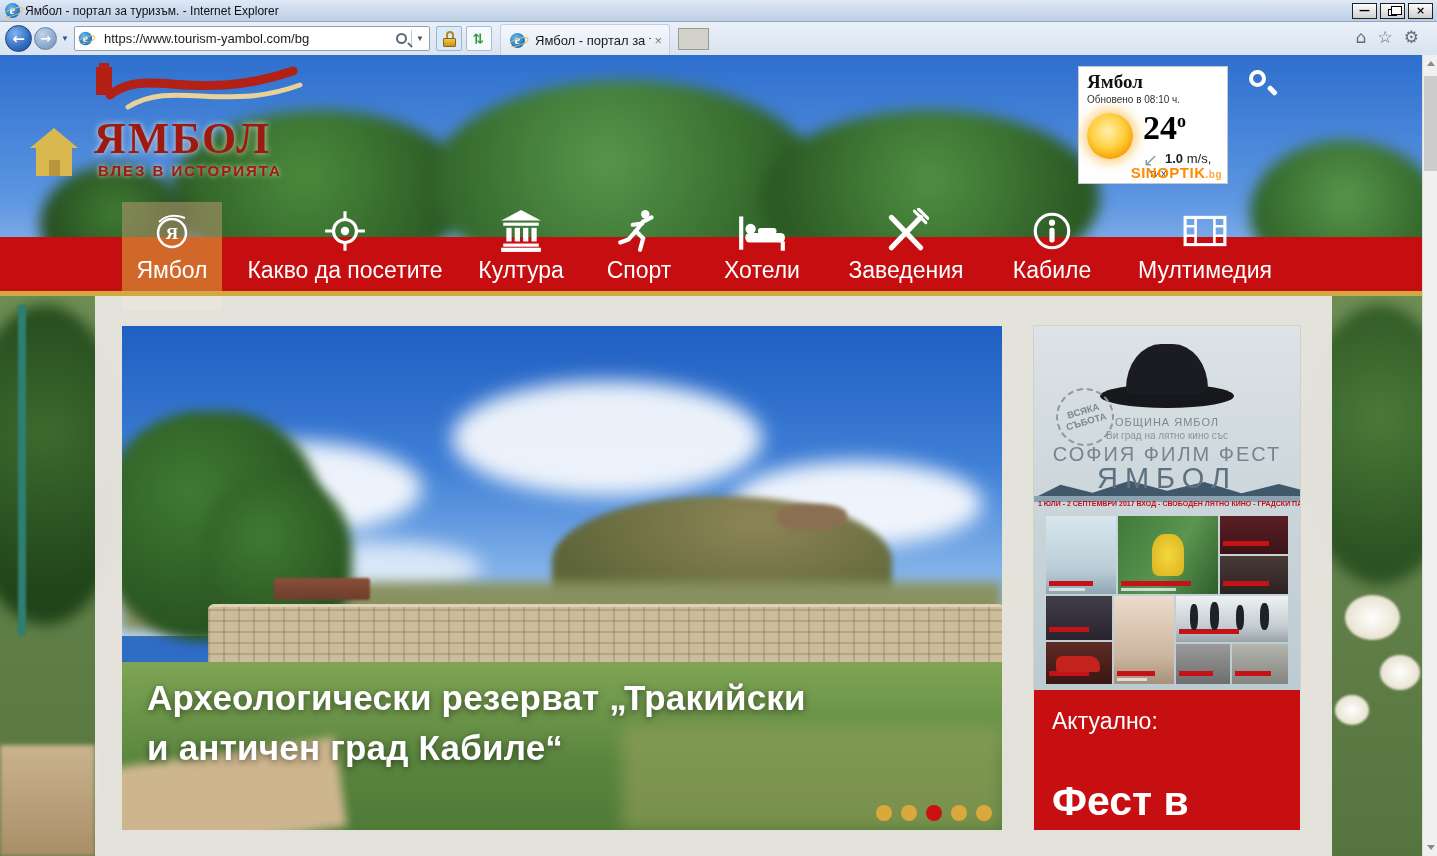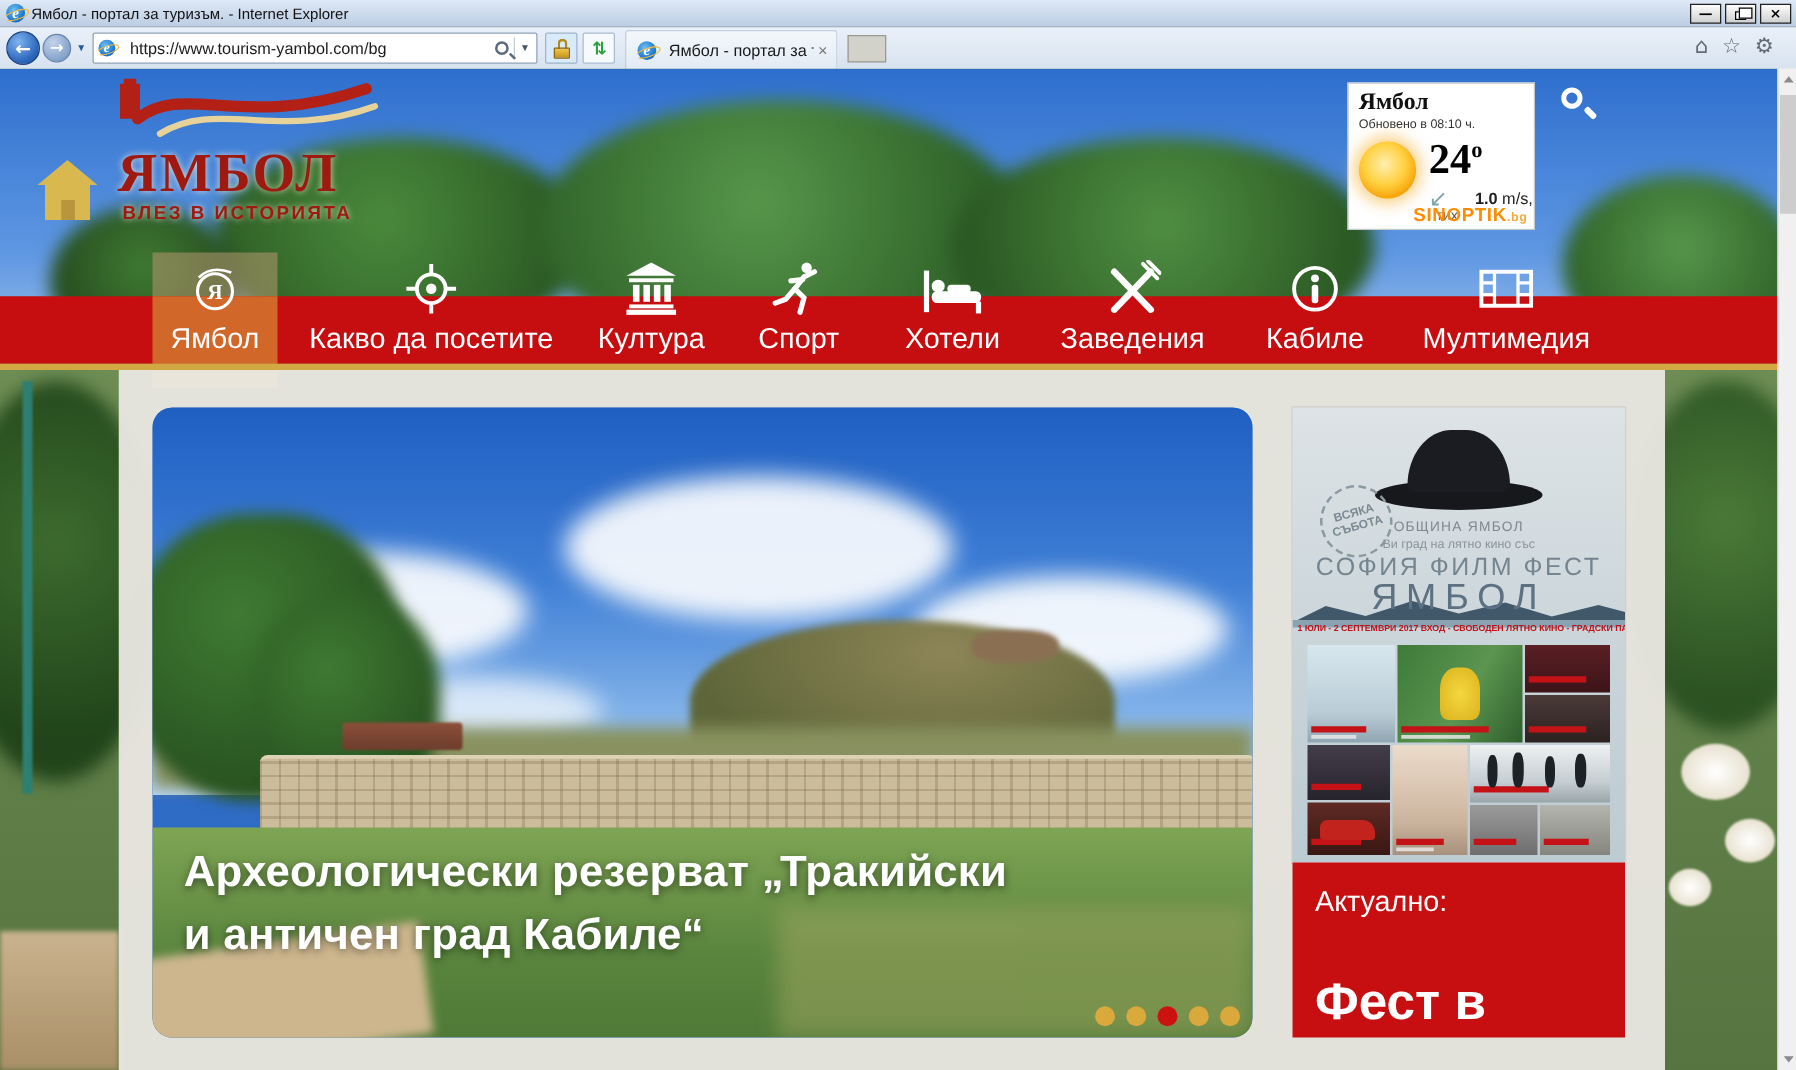--- a/index.html
+++ b/index.html
@@ -69,42 +69,42 @@
     font-weight:bold;font-size:44px;color:#9e1a10;letter-spacing:2px;text-shadow:0 0 6px rgba(255,245,220,.8);}
   .logo-tag{position:absolute;left:10px;top:101px;font-weight:bold;font-size:15px;color:#9e1a10;letter-spacing:2px;text-shadow:0 0 5px rgba(255,245,220,.8);}
   .weather{position:absolute;left:1078px;top:11px;width:150px;height:118px;background:#fff;border:1px solid #c5cacf;}
   .w-city{position:absolute;left:8px;top:4px;font-family:"Liberation Serif","DejaVu Serif",serif;font-weight:bold;font-size:19px;color:#111;}
   .w-upd{position:absolute;left:8px;top:27px;font-size:10px;color:#333;}
   .w-sun{position:absolute;left:8px;top:46px;width:46px;height:46px;border-radius:50%;
     background:radial-gradient(circle at 45% 40%,#fff0b0,#ffcf3e 45%,#f59b00 78%);box-shadow:0 0 12px 4px rgba(245,170,30,.55);}
   .w-temp{position:absolute;left:64px;top:42px;font-family:"Liberation Serif","DejaVu Serif",serif;font-weight:bold;font-size:34px;color:#000;}
   .w-temp sup{font-size:18px;}
   .w-arrow{position:absolute;left:64px;top:82px;font-family:"DejaVu Sans",sans-serif;font-size:18px;color:#7fa3a8;}
-  .w-wind{position:absolute;left:86px;top:84px;font-size:13px;color:#222;margin-left:15px;}
+  .w-wind{position:absolute;left:86px;top:84px;font-size:13px;color:#222;}
   .w-wind b{font-size:13px;}
   .w-calm{position:absolute;left:70px;top:100px;font-size:11.5px;color:#555;}
   .w-brand{position:absolute;right:5px;bottom:2px;font-weight:bold;font-size:15px;color:#ff8c00;letter-spacing:.5px;}
   .w-brand i{font-style:normal;font-size:10px;color:#f3aa3c;}
   .hdr-search{position:absolute;left:1247px;top:13px;width:32px;height:32px;}
   .hdr-search .ring{position:absolute;left:2px;top:2px;width:17px;height:17px;border:4px solid #fff;border-radius:50%;}
   .hdr-search .stick{position:absolute;left:20px;top:20px;width:11px;height:4.5px;background:#fff;border-radius:2px;transform:rotate(45deg);}
   
   .navbar{position:absolute;left:0;top:182px;width:1422px;height:54px;background:#c60d10;}
   .goldstrip{position:absolute;left:0;top:236px;width:1422px;height:5px;background:#d2a843;}
   .nav-item{position:absolute;top:147px;height:89px;display:flex;flex-direction:column;align-items:center;justify-content:flex-end;padding-bottom:7px;cursor:pointer;}
   .nav-item .nlabel{font-size:23px;color:#fff;margin-top:3px;white-space:nowrap;}
   .nav-icn{height:46px;display:flex;align-items:flex-end;}
   .nav-active-bg{position:absolute;left:122px;top:147px;width:100px;height:89px;}
   .nav-active-bg .upper{position:absolute;left:0;top:0;width:100%;height:35px;background:rgba(182,152,112,.55);}
   .nav-active-bg .lower{position:absolute;left:0;top:35px;width:100%;height:54px;background:#d2672a;}
   .nav-underline{position:absolute;left:122px;top:236px;width:100px;height:19px;background:#d2a843;}
   
   .content-col{position:absolute;left:95px;top:241px;width:1237px;height:560px;background:rgba(235,232,227,.95);}
   
-  .carousel{position:absolute;left:122px;top:271px;width:880px;height:504px;overflow:hidden;background:#2f6cc6;border-radius:16px;}
+  .carousel{position:absolute;left:122px;top:271px;width:880px;height:504px;overflow:hidden;background:#2f6cc6;}
   .c-sky{position:absolute;left:0;top:0;width:100%;height:310px;background:linear-gradient(#1f5fc2,#3f7fd6 45%,#7fb0e8 78%,#b9d5ef);}
   .cloud{position:absolute;background:#fff;border-radius:50%;filter:blur(10px);opacity:.9;}
   .c-hill{position:absolute;left:430px;top:170px;width:340px;height:130px;background:radial-gradient(ellipse at 60% 20%,#8d8557,#5e6639 70%);border-radius:50% 50% 0 0;filter:blur(3px);}
   .c-rock{position:absolute;left:655px;top:178px;width:70px;height:26px;background:#8a6f52;border-radius:40%;filter:blur(2px);}
   .c-ridge{position:absolute;left:0;top:256px;width:880px;height:48px;background:#88915f;filter:blur(6px);}
   .c-tree{position:absolute;border-radius:45%;filter:blur(6px);background:radial-gradient(circle at 40% 35%,#3f7a33,#27511f 75%);}
   .c-wall{position:absolute;left:86px;top:278px;width:794px;height:62px;background:#cbbd9b;
     background-image:repeating-linear-gradient(90deg,rgba(118,99,68,.28) 0 2px,transparent 2px 15px),
                      repeating-linear-gradient(0deg,rgba(118,99,68,.28) 0 2px,transparent 2px 11px);
     border-top:3px solid #ddd2b4;border-radius:6px 3px 0 0;}

